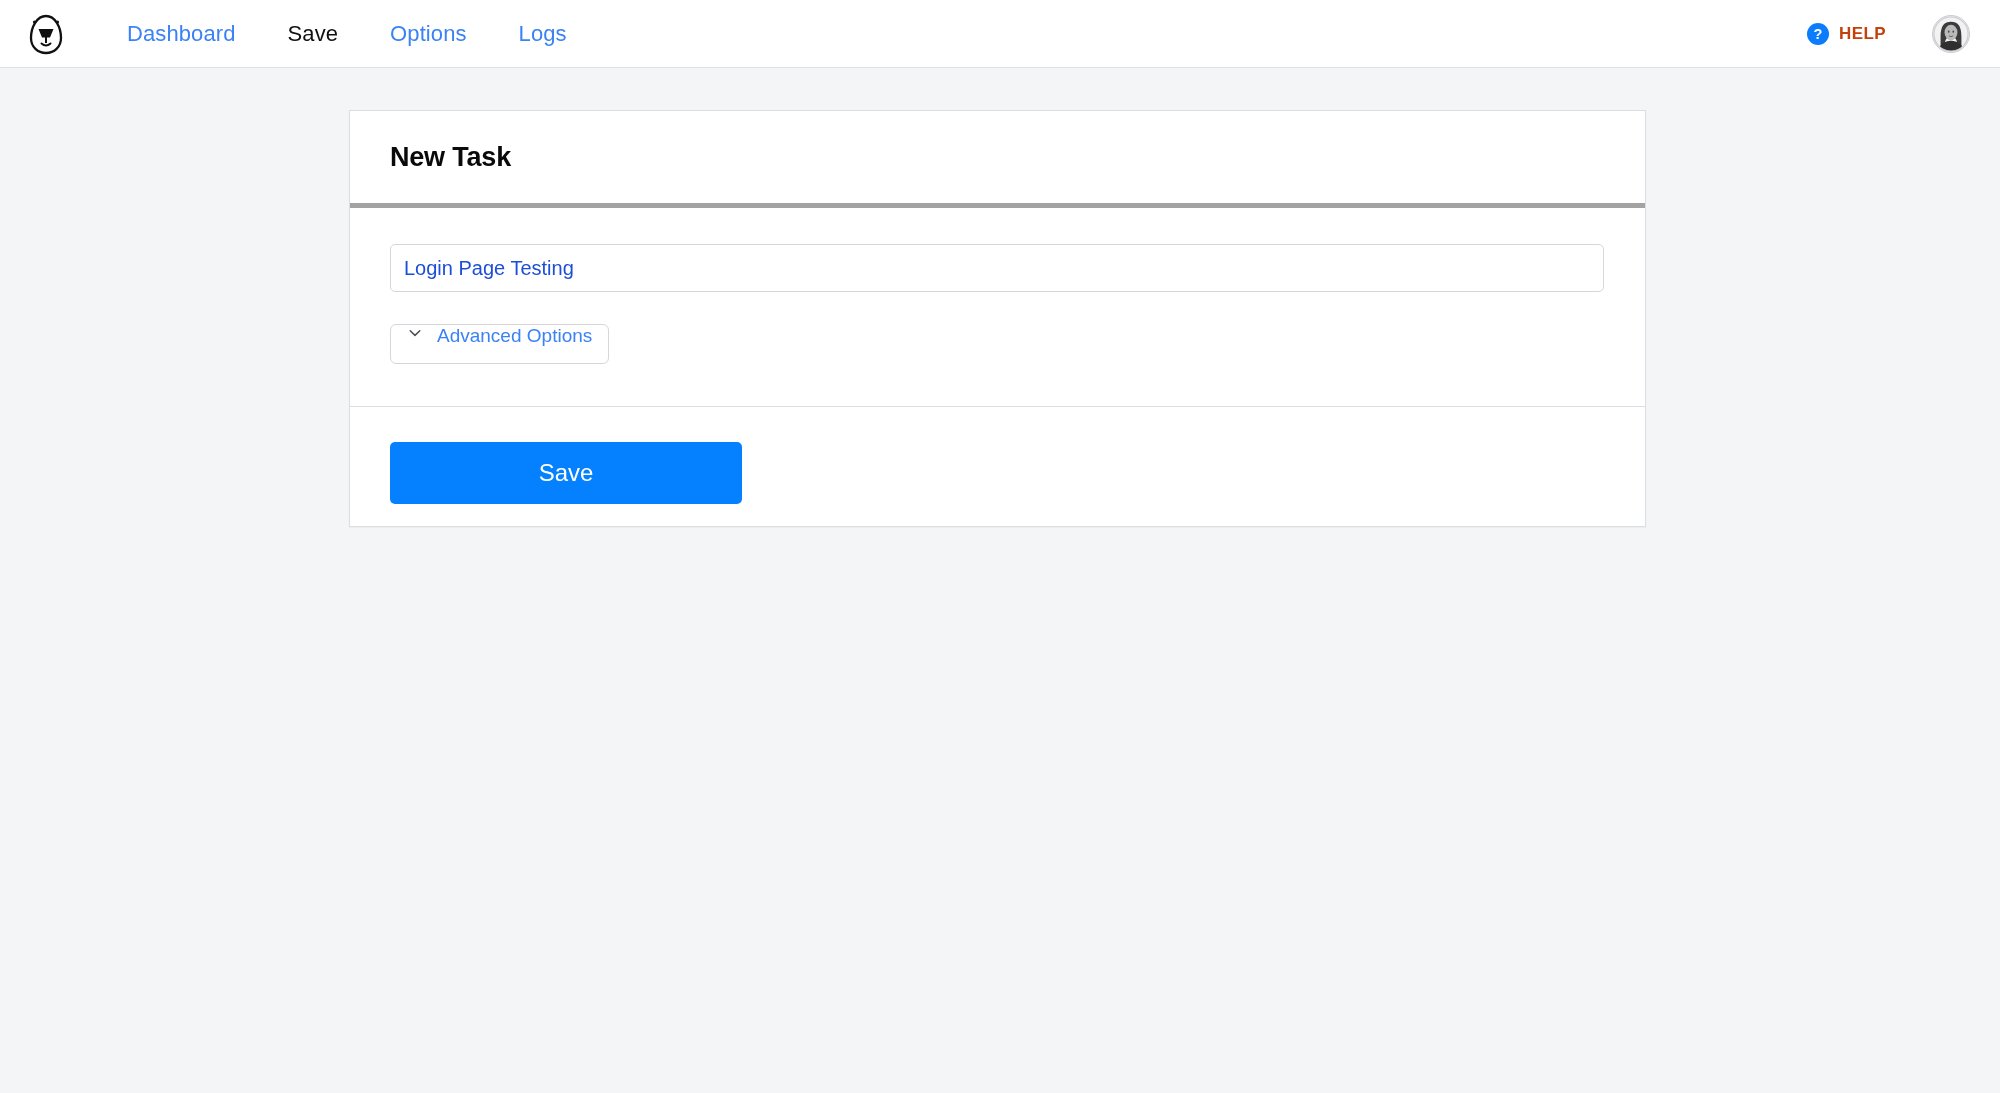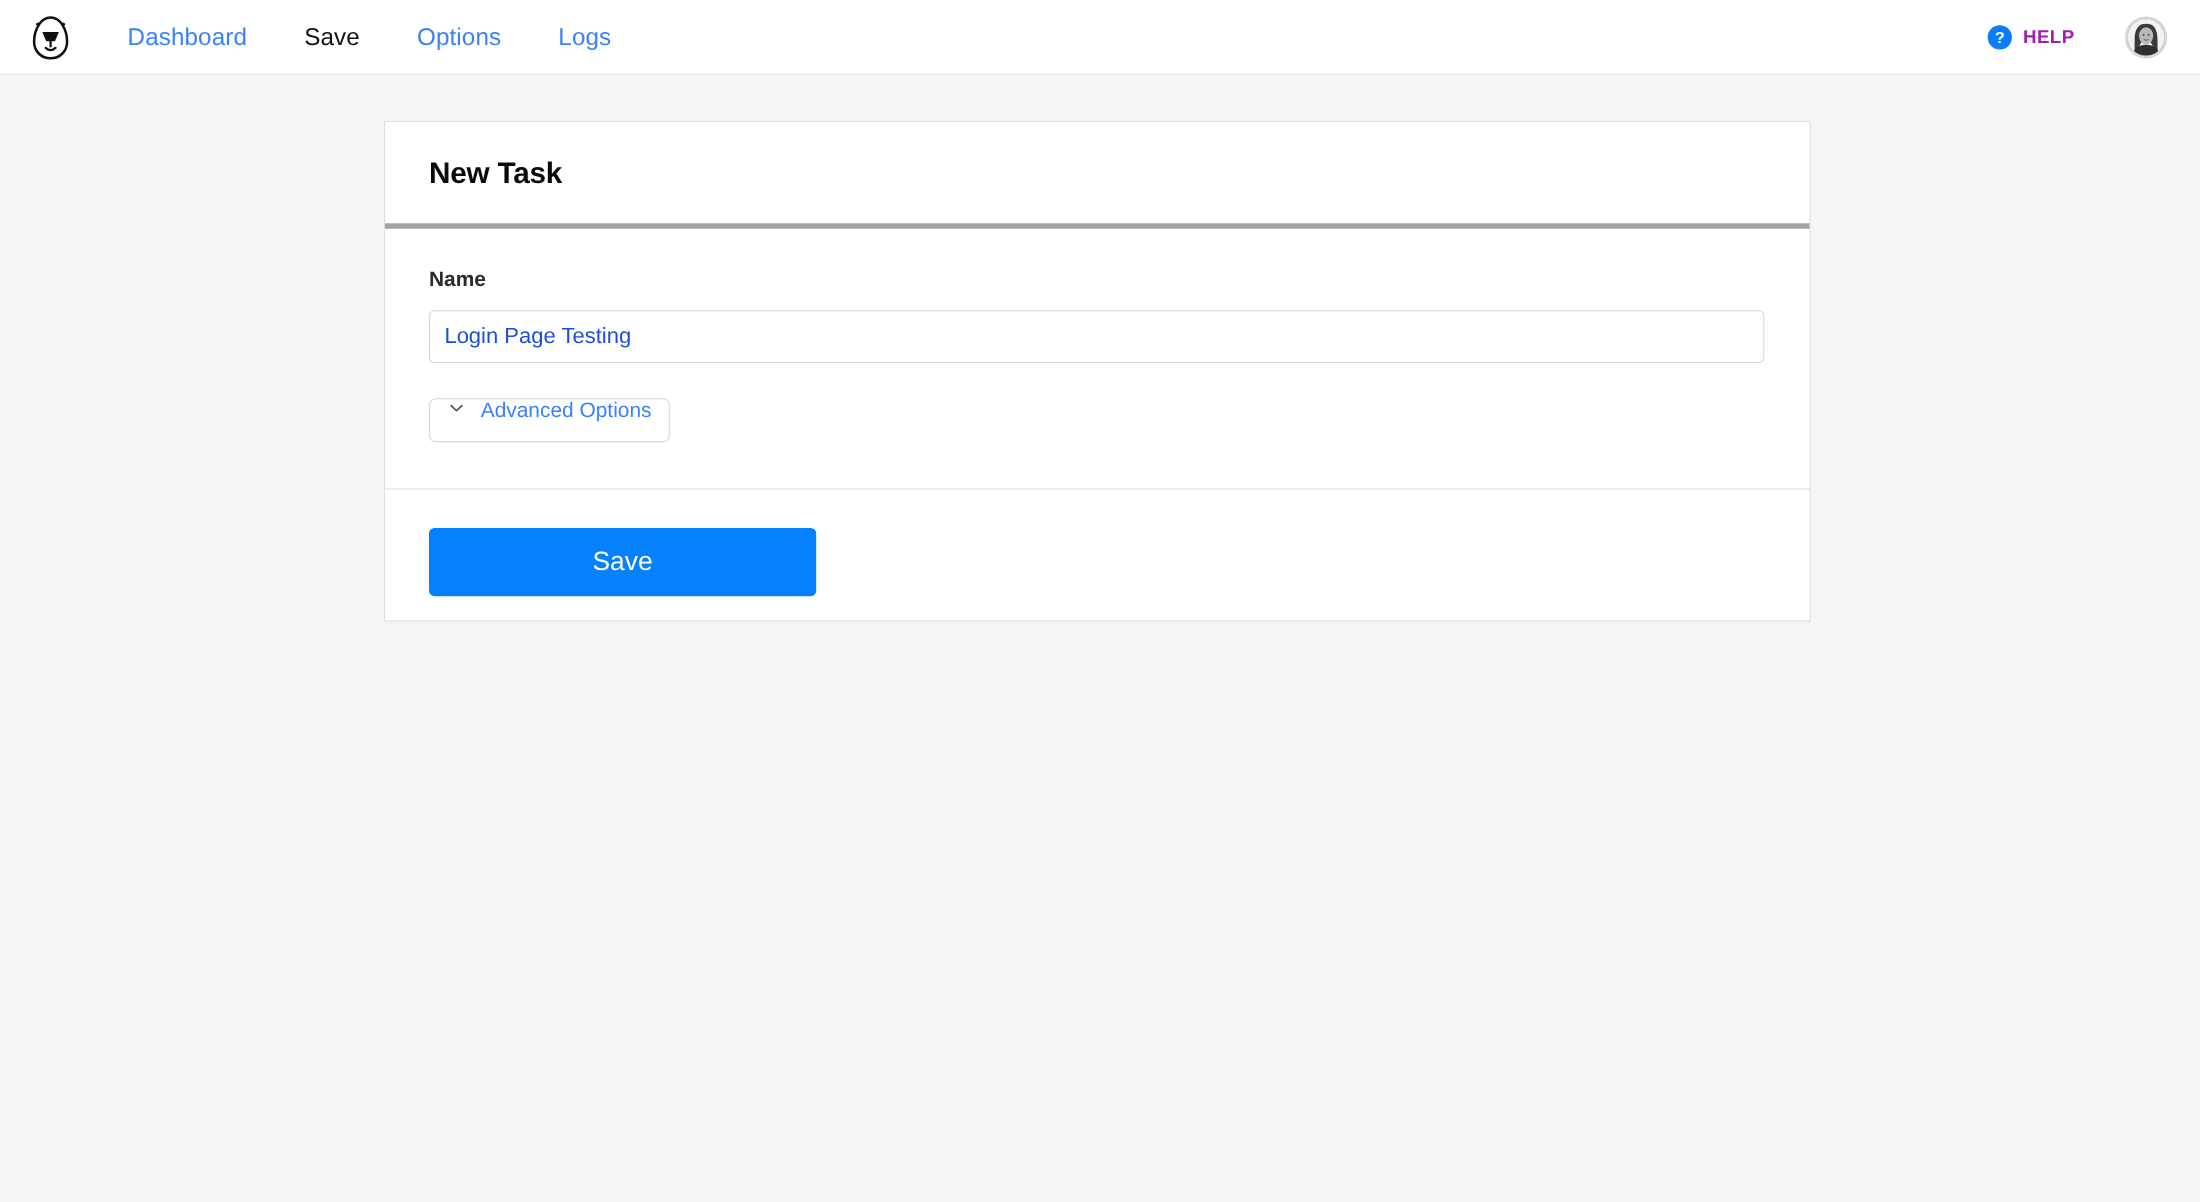--- a/index.html
+++ b/index.html
@@ -13,20 +13,21 @@
 
   
   .header {
     position: relative;
     height: 68px;
     background: #ffffff;
     border-bottom: 1px solid #dfe1e6;
     display: flex;
     align-items: center;
     padding: 0 30px 0 26px;
+    gap: 11px;
   }
   .logo {
     width: 40px; height: 44px;
     display: flex; align-items: center; justify-content: center;
     margin-right: 24px;
     flex: 0 0 auto;
   }
   .nav {
     display: flex;
     align-items: center;
@@ -52,21 +53,21 @@
   .help {
     display: flex;
     align-items: center;
     gap: 9px;
     cursor: pointer;
   }
   .help-icon { width: 24px; height: 24px; display: block; }
   .help-label {
     font-size: 17px;
     font-weight: bold;
-    color: #a21caf;
+    color: #c2410c;
     letter-spacing: 0.4px;
   }
   .avatar {
     width: 38px; height: 38px;
     border-radius: 50%;
     overflow: hidden;
     border: 1px solid #c9ccd1;
     background: #e9eaec;
     cursor: pointer;
     display: block;
@@ -209,21 +210,20 @@
 </div>
 
 <div class="page">
   <div class="card">
 
     <div class="card-header">
       <h1 class="card-title">New Task</h1>
     </div>
 
     <div class="card-body">
-      <label class="field-label">Name</label>
       <input class="text-input" type="text" value="Login Page Testing" style="">
 
       <div class="adv-btn">
         <svg class="chev" viewBox="0 0 16 16">
           <path d="M3.2 5.8 L8 10.4 L12.8 5.8" fill="none" stroke="#4a4f57" stroke-width="1.5" stroke-linecap="round" stroke-linejoin="round"></path>
         </svg>
         <span class="adv-label">Advanced Options</span>
       </div>
     </div>
 

